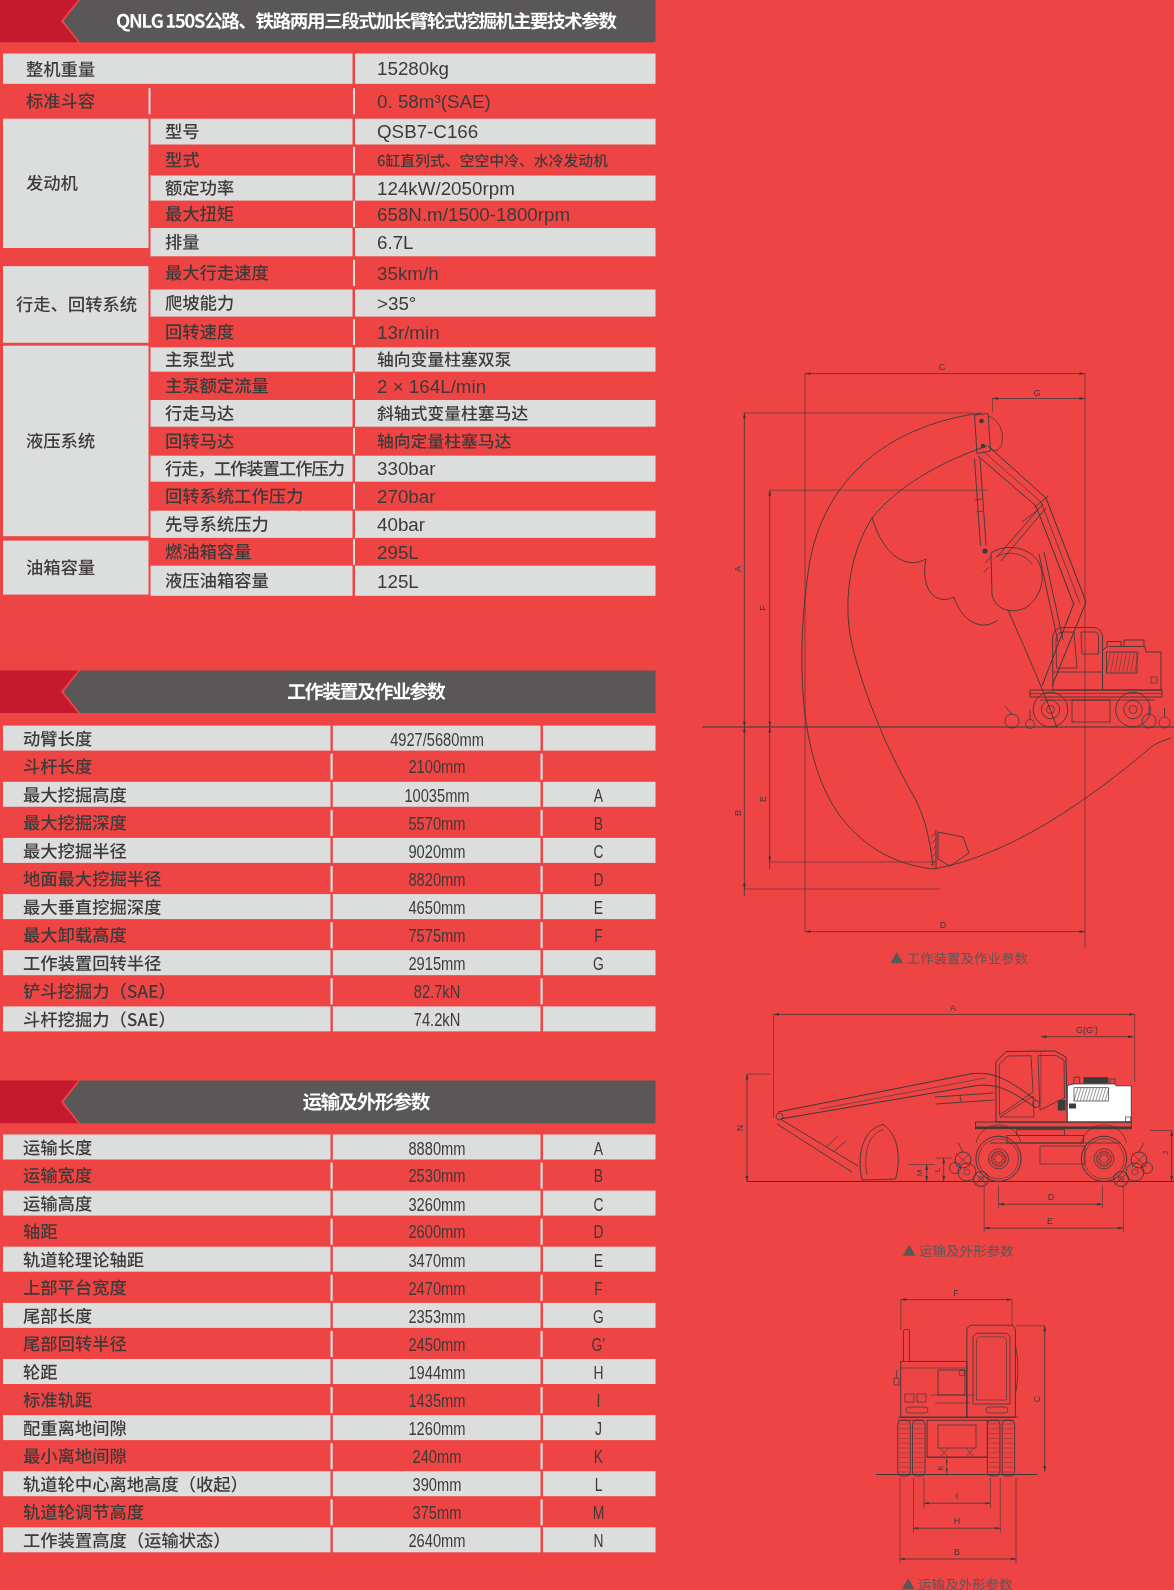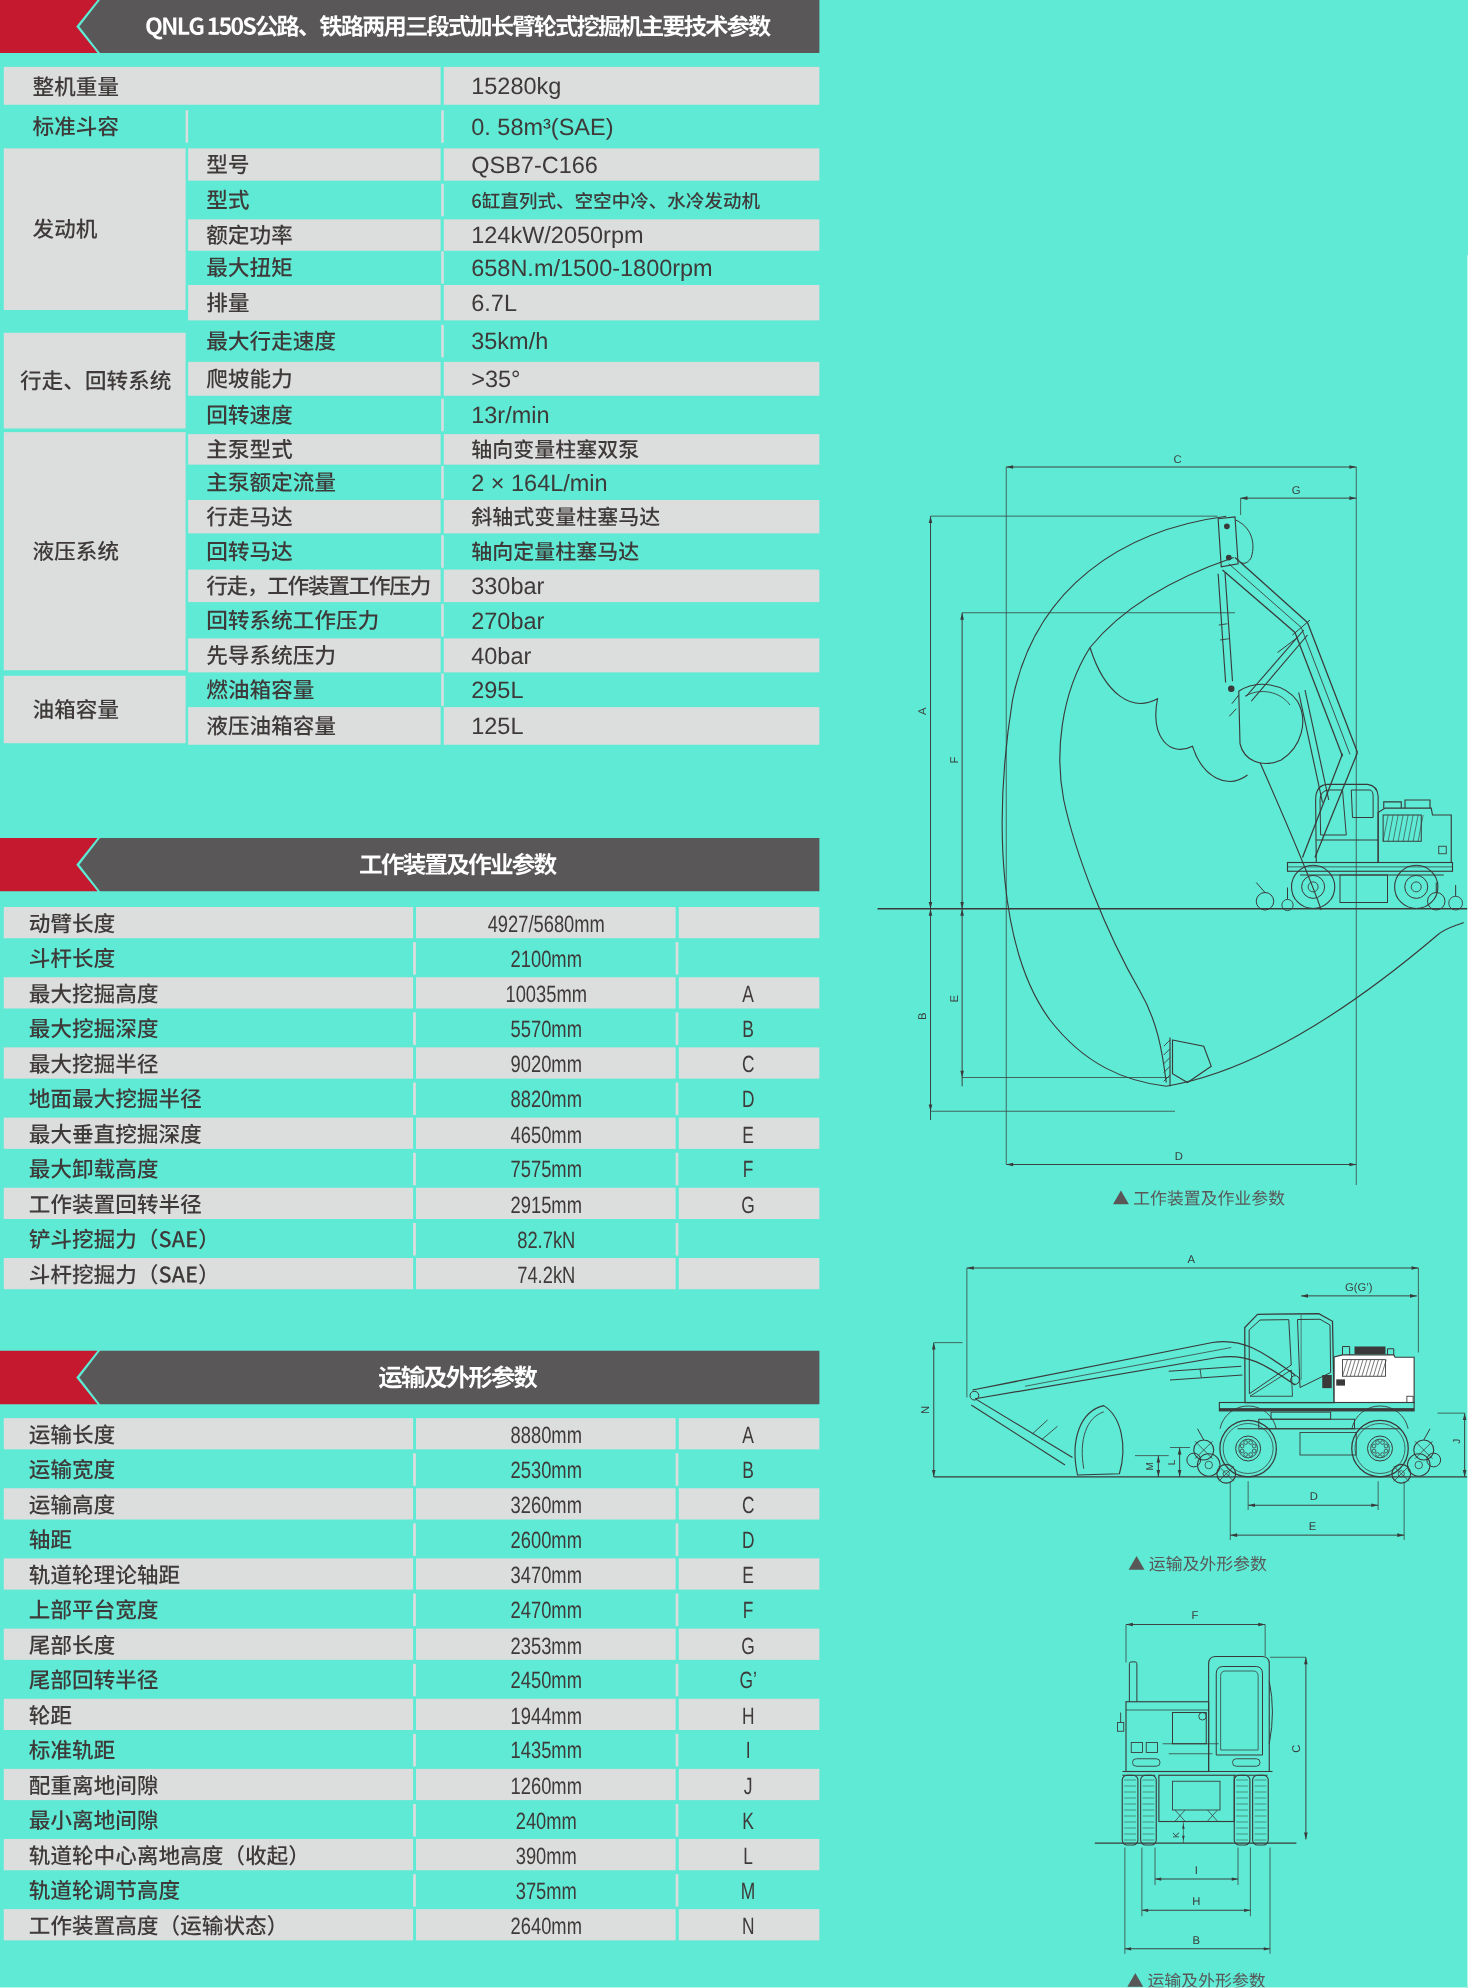--- a/index.html
+++ b/index.html
@@ -1,14 +1,14 @@
 <!DOCTYPE html>
 <html><head><meta charset="utf-8"><style>
 html,body{margin:0;padding:0;background:#ffffff;}
-#page{position:relative;width:1174px;height:1590px;background:#5eead4;overflow:hidden;}
+#page{position:relative;width:1174px;height:1590px;background:#ef4444;overflow:hidden;}
 svg{position:absolute;top:0;left:0;}
 </style></head><body>
 <div id="page">
 <svg width="1174" height="1590" viewBox="0 0 1174 1590">
 <defs>
 <path id="gb0" d="M385 107C275 107 206 207 206 374C206 532 275 627 385 627C495 627 565 532 565 374C565 207 495 107 385 107ZM624 -201C678 -201 723 -192 749 -179L722 -70C701 -77 673 -83 641 -83C574 -83 507 -59 473 -3C620 35 716 171 716 374C716 614 581 754 385 754C189 754 54 614 54 374C54 162 159 23 317 -8C367 -120 473 -201 624 -201Z"></path>
 <path id="gb1" d="M91 0H232V297C232 382 219 475 213 555H218L293 396L506 0H657V741H517V445C517 361 529 263 537 186H532L457 346L242 741H91Z"></path>
 <path id="gb2" d="M91 0H540V124H239V741H91Z"></path>
 <path id="gb3" d="M409 -14C511 -14 599 25 650 75V409H386V288H517V142C497 124 460 114 425 114C279 114 206 211 206 372C206 531 290 627 414 627C480 627 522 600 559 565L638 659C590 708 516 754 409 754C212 754 54 611 54 367C54 120 208 -14 409 -14Z"></path>
 <path id="gb4" d=""></path>

